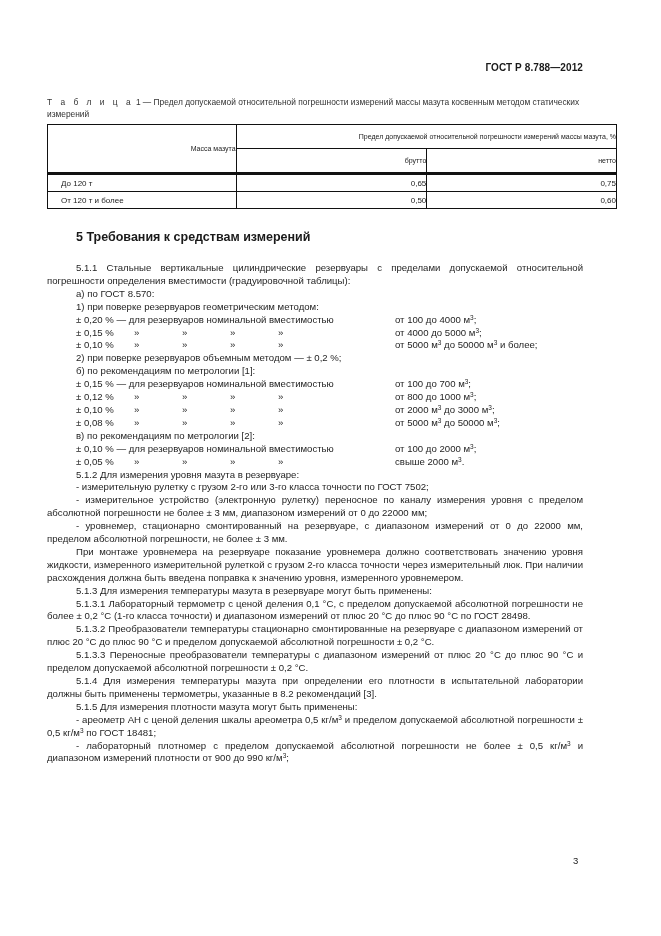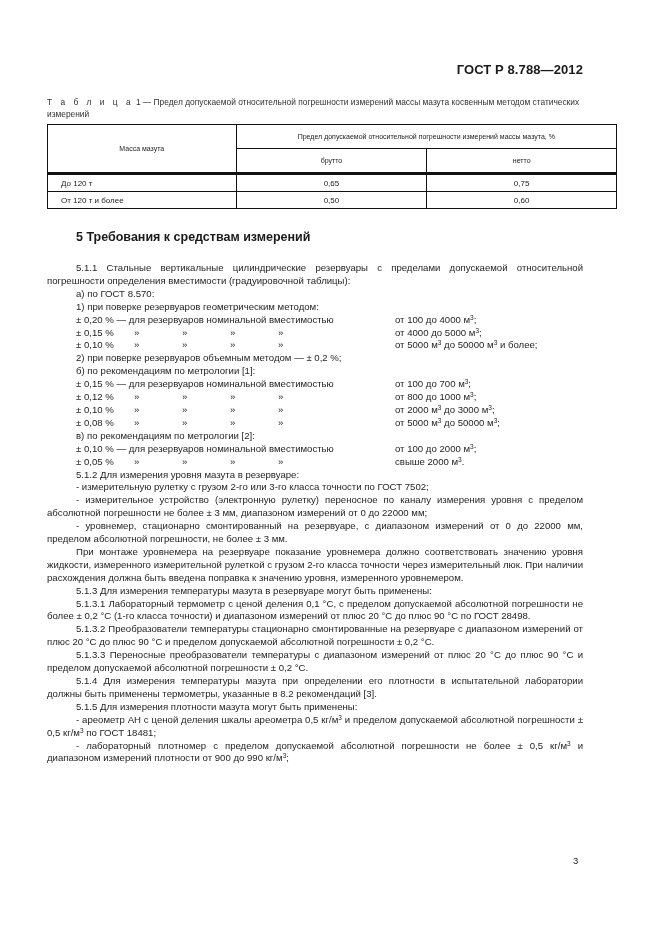--- a/index.html
+++ b/index.html
@@ -2,32 +2,32 @@
 <html><head>
 <meta charset="utf-8">
 <style>
   html, body { margin: 0; padding: 0; background: #ffffff; }
   body {
     width: 661px; height: 936px; position: relative; overflow: hidden;
     font-family: "Liberation Sans", sans-serif; color: #1a1a1a;
   }
   .doc-code {
     position: absolute; top: 62px; right: 78px;
-    font-size: 13px; font-weight: bold; letter-spacing: 0.1px;
+    font-size: 10px; font-weight: bold; letter-spacing: 0.1px;
   }
   .table-caption {
     position: absolute; left: 47px; top: 96px; width: 540px;
     font-size: 8.4px; line-height: 12px; color: #333;
   }
   .table-caption .spaced { letter-spacing: 3px; }
   table.t1 {
     position: absolute; left: 47px; top: 124px; width: 570px;
     border-collapse: collapse; font-size: 8px; color: #222;
   }
-  table.t1 td { border: 1px solid #111; padding: 0; text-align: center; }
+  table.t1 td { border: 1px solid #111; padding: 0; text-align: right; }
   table.t1 .h1 td { height: 23px; font-size: 7px; }
   table.t1 .h2 td { height: 23px; font-size: 7px; }
   table.t1 .h2 td { border-bottom: 3px solid #111; }
   table.t1 td.rowhead { border-bottom: 3px solid #111; font-size: 7px; }
   table.t1 .r td { height: 16px; font-size: 8px; }
   table.t1 .r td.first { text-align: left; padding-left: 13px; }
   .section-title {
     position: absolute; left: 76px; top: 230px;
     font-size: 12.5px; font-weight: bold;
   }

